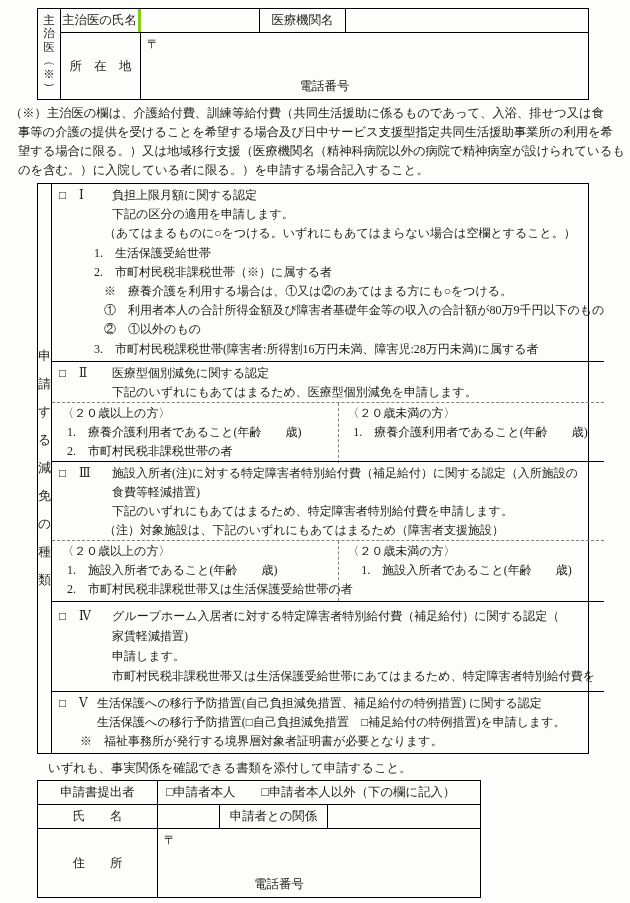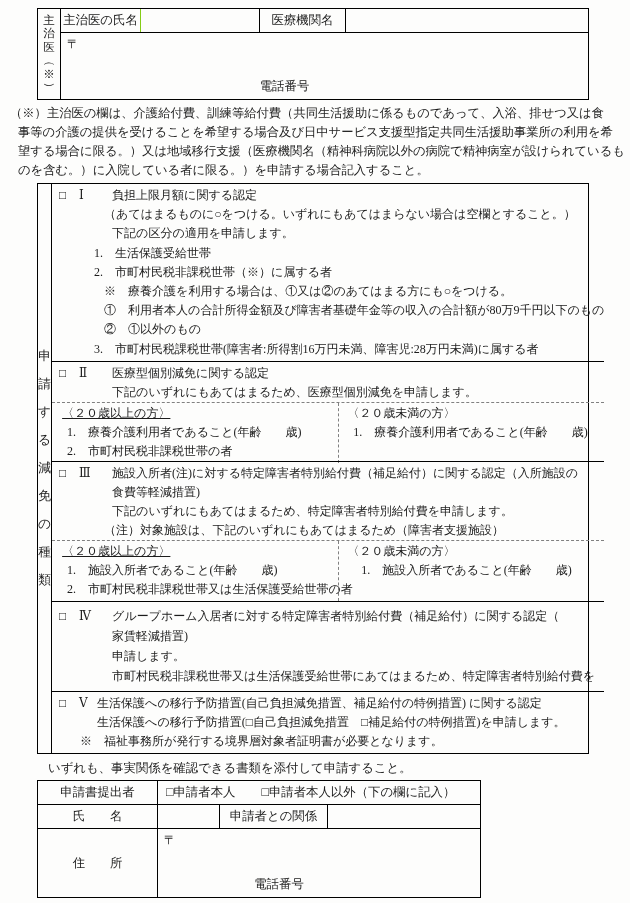--- a/index.html
+++ b/index.html
@@ -24,21 +24,21 @@
   .phys-vert {
     width: 23px;
     border-right: 1px solid #000;
     display: flex; flex-direction: column;
     align-items: center; justify-content: center;
     font-size: 11.5px; line-height: 13.5px;
   }
   .phys-main { flex: 1; display: flex; flex-direction: column; }
   .phys-r1 { display: flex; height: 24px; border-bottom: 1px solid #000; }
   .phys-r2 { display: flex; height: 66px; }
-  .c-nlabel { width: 80px; border-right: 1px solid #84cc16; display:flex; align-items:center; justify-content:center; }
+  .c-nlabel { width: 80px; border-right: 3px solid #84cc16; display:flex; align-items:center; justify-content:center; }
   .c-nvalue { width: 119px; border-right: 1px solid #000; }
   .c-flabel { width: 86px; border-right: 1px solid #000; display:flex; align-items:center; justify-content:center; }
   .c-fvalue { flex: 1; }
   .c-alabel { width: 80px; border-right: 1px solid #000; display:flex; align-items:center; justify-content:center; }
   .c-avalue { flex: 1; position: relative; }
   .postal { position: absolute; top: 3px; left: 6px; font-size: 12px; }
   .phone  { position: absolute; bottom: 4px; left: 0; right: 80px; text-align: center; font-size: 12.4px; }
 
   
   .note { margin: 4px 10px 0 18px; font-size: 12.3px; line-height: 15.2px; }
@@ -78,21 +78,21 @@
   .tight .t-num { width: 18px; }
   .t-title { flex: 1; white-space: nowrap; }
   .ind-a { padding-left: 60px; }
   .ind-b { padding-left: 52px; }
   .ind-c { padding-left: 42px; }
   .ind-v1 { padding-left: 45px; }
   .ind-v2 { padding-left: 28px; }
   .cols { display: flex; border-top: 1px dashed #808080; }
   .col-l { width: 52%; border-right: 1px dashed #808080; padding: 1px 0 2px; }
   .col-r { flex: 1; padding: 1px 0 2px; }
-  .col-l .hd { padding-left: 10px; text-decoration: underline; }
+  .col-l .hd { padding-left: 10px; }
   .col-l .it { padding-left: 15px; }
   .col-r .hd { padding-left: 8px; }
   .col-r .it { padding-left: 14px; }
   .col-r .it-deep { padding-left: 22px; }
 
   
   .foot-note { margin: 7px 0 0 48px; font-size: 12.4px; line-height: 15px; white-space: nowrap; }
 
   
   .sub {
@@ -128,20 +128,21 @@
         <span class="vchar rot">）</span>
       </div>
     <div class="phys-main">
       <div class="phys-r1">
         <div class="c-nlabel">主治医の氏名</div>
         <div class="c-nvalue"></div>
         <div class="c-flabel">医療機関名</div>
         <div class="c-fvalue"></div>
       </div>
       <div class="phys-r2">
+        <div class="c-alabel">所　在　地</div>
         <div class="c-avalue">
           <span class="postal">〒</span>
           <span class="phone">電話番号</span>
         </div>
       </div>
     </div>
   </div>
 
   <div class="note">
     <div class="ln first">（※）主治医の欄は、介護給付費、訓練等給付費（共同生活援助に係るものであって、入浴、排せつ又は食</div>
@@ -163,22 +164,22 @@
         <span class="vchar">類</span>
       </div>
     <div class="main-body">
 
       <div class="sec sec1">
         <div class="ln trow">
           <span class="t-cb">□</span>
           <span class="t-num">Ⅰ</span>
           <span class="t-title">負担上限月額に関する認定</span>
         </div>
+        <div class="ln ind-a">下記の区分の適用を申請します。</div>
         <div class="ln ind-b">（あてはまるものに○をつける。いずれにもあてはまらない場合は空欄とすること。）</div>
-        <div class="ln ind-a">下記の区分の適用を申請します。</div>
         <div class="ln ind-c">1.　生活保護受給世帯</div>
         <div class="ln ind-c">2.　市町村民税非課税世帯（※）に属する者</div>
         <div class="ln ind-b">※　療養介護を利用する場合は、①又は②のあてはまる方にも○をつける。</div>
         <div class="ln ind-b">①　利用者本人の合計所得金額及び障害者基礎年金等の収入の合計額が80万9千円以下のもの</div>
         <div class="ln ind-b">②　①以外のもの</div>
         <div class="ln ind-c">3.　市町村民税課税世帯(障害者:所得割16万円未満、障害児:28万円未満)に属する者</div>
       </div>
 
       <div class="sec sec2">
         <div class="ln trow">

